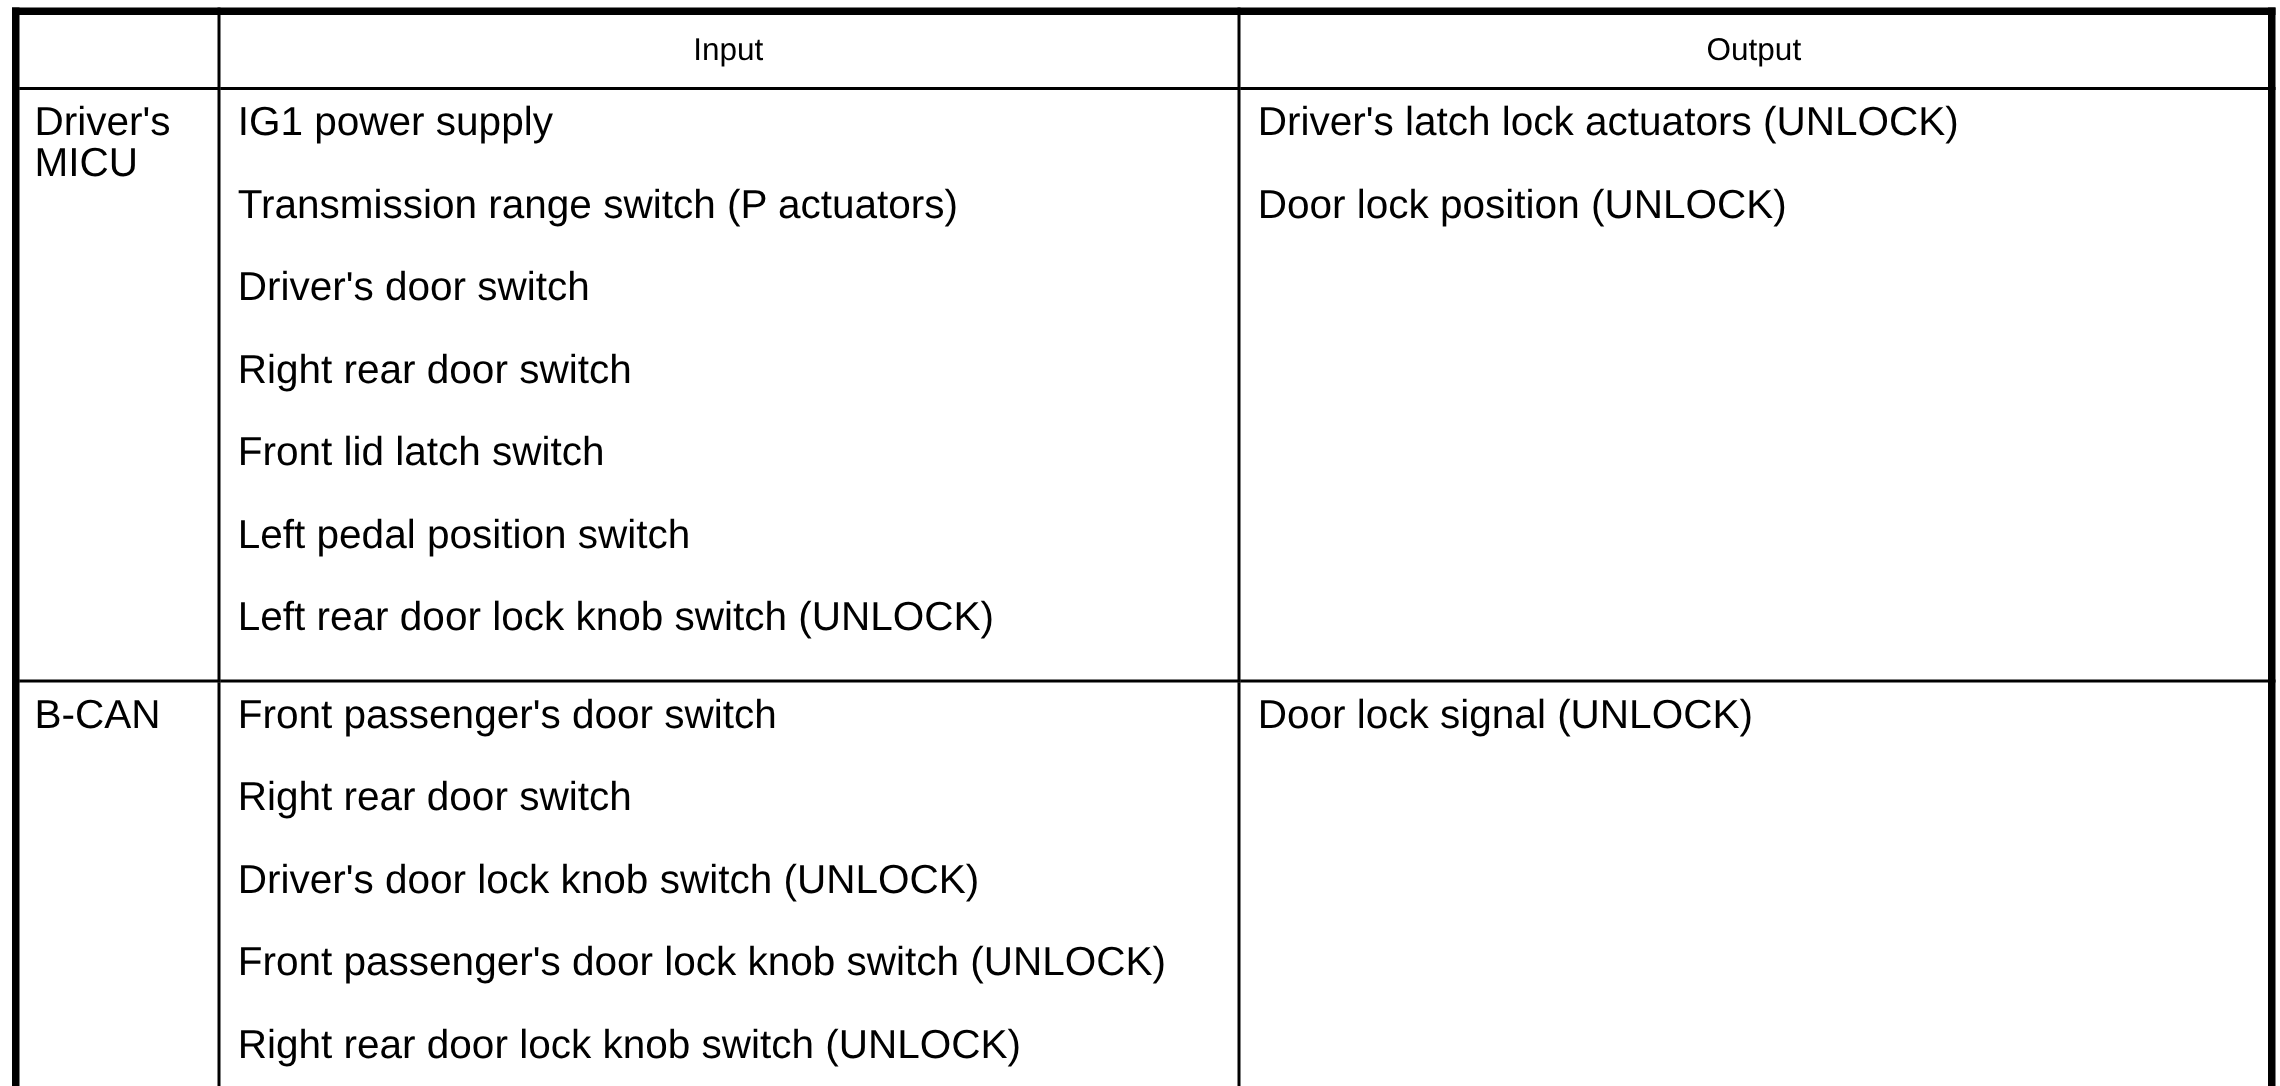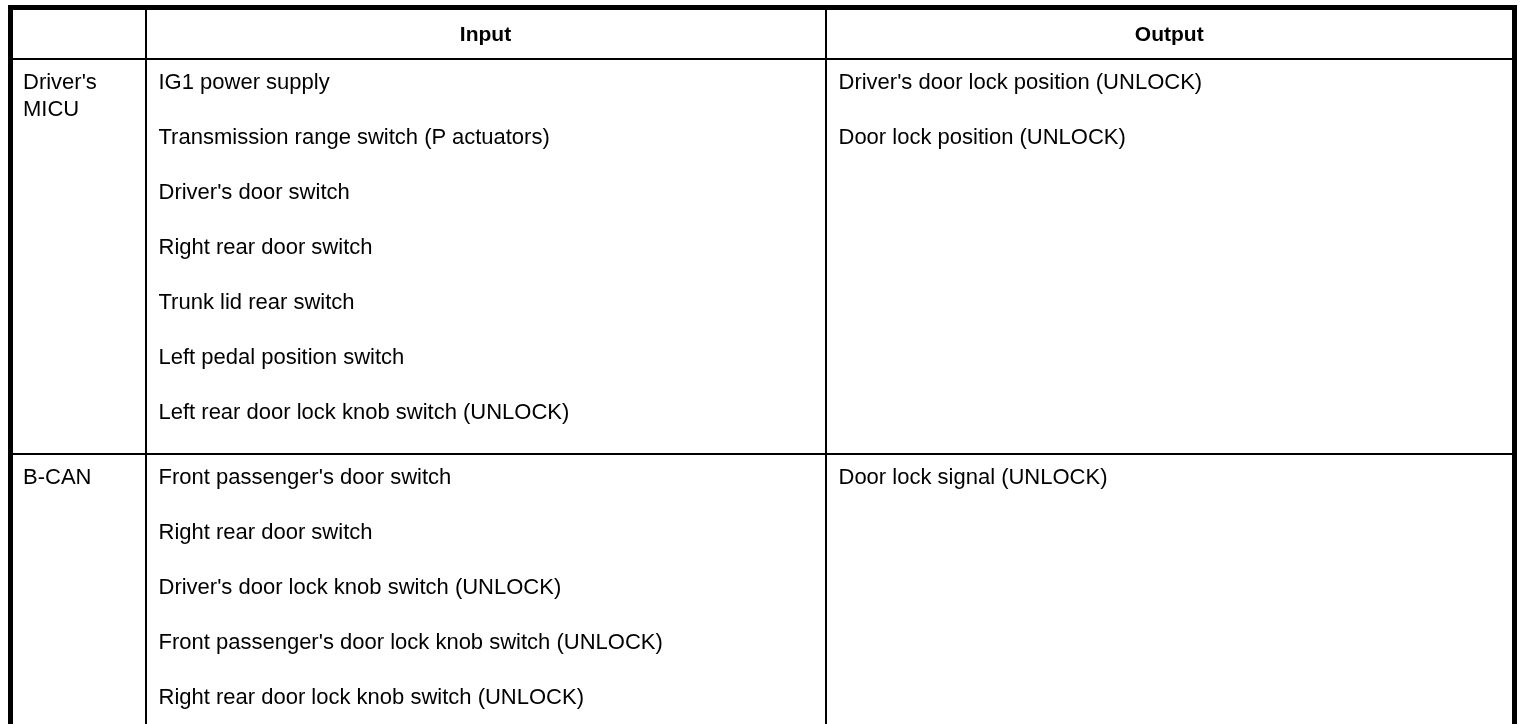--- a/index.html
+++ b/index.html
@@ -24,28 +24,28 @@
     background: #ffffff;
     border: 5px solid #000000;
   }
   th, td {
     border: 2px solid #000000;
     overflow: hidden;
   }
   th {
     height: 48px;
     font-size: 21px;
-    font-weight: bold;
+    font-weight: normal;
     text-align: center;
     vertical-align: middle;
     padding: 0;
   }
   td {
     vertical-align: top;
-    font-size: 22px;
+    font-size: 27px;
     line-height: 27px;
   }
   td.src-cell {
     padding: 8px 8px 0 10px;
   }
   td.list-cell {
     padding: 8px 10px 0 12px;
   }
   .item {
     height: 55px;
@@ -72,26 +72,26 @@
       </tr>
     </thead>
     <tbody>
       <tr class="row-1">
         <td class="src-cell">Driver's MICU</td>
         <td class="list-cell">
           <div class="item">IG1 power supply</div>
           <div class="item">Transmission range switch (P actuators)</div>
           <div class="item">Driver's door switch</div>
           <div class="item">Right rear door switch</div>
-          <div class="item">Trunk lid rear switch</div>
+          <div class="item">Front lid latch switch</div>
           <div class="item">Left pedal position switch</div>
           <div class="item">Left rear door lock knob switch (UNLOCK)</div>
         </td>
         <td class="list-cell">
-          <div class="item">Driver's door lock position (UNLOCK)</div>
+          <div class="item">Driver's latch lock actuators (UNLOCK)</div>
           <div class="item">Door lock position (UNLOCK)</div>
         </td>
       </tr>
       <tr class="row-2">
         <td class="src-cell">B-CAN</td>
         <td class="list-cell">
           <div class="item">Front passenger's door switch</div>
           <div class="item">Right rear door switch</div>
           <div class="item">Driver's door lock knob switch (UNLOCK)</div>
           <div class="item">Front passenger's door lock knob switch (UNLOCK)</div>

